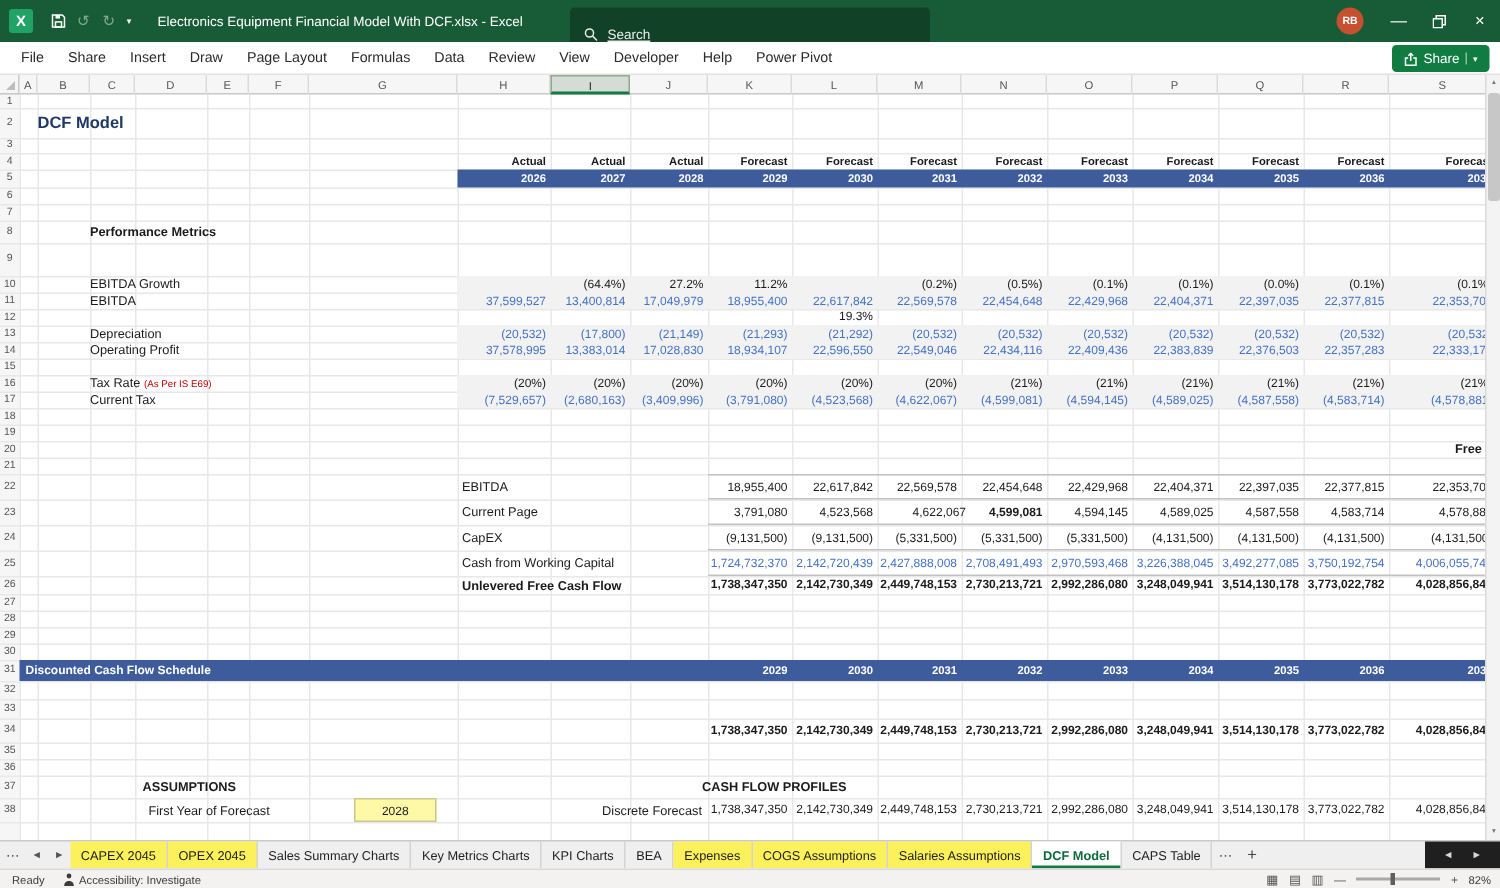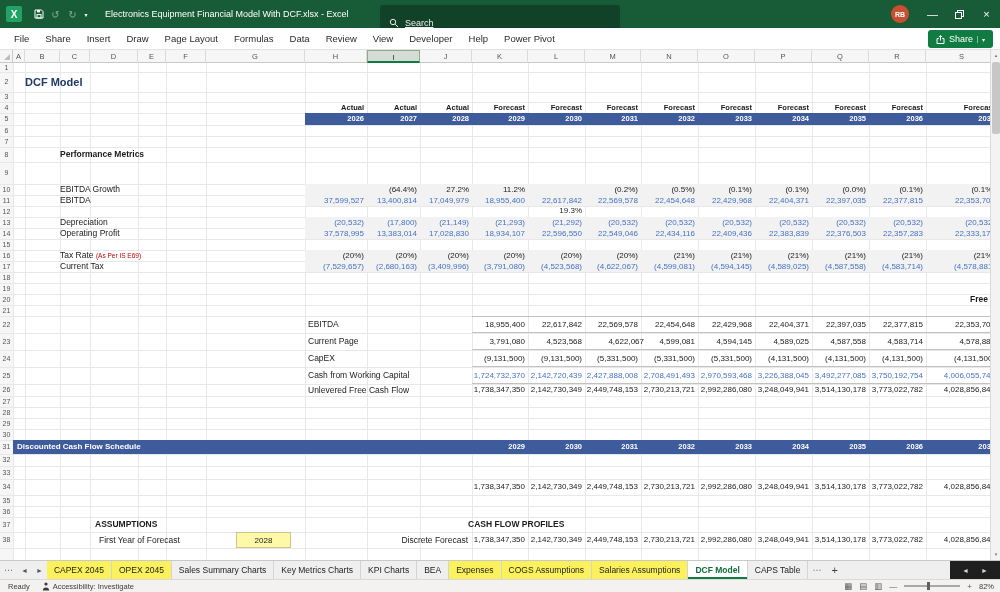--- a/index.html
+++ b/index.html
@@ -32,21 +32,21 @@
 #sheet{position:absolute;left:0;top:50px;width:1000px;height:510px;background:#fff;overflow:hidden;}
 #sheet > div{position:absolute;}
 .glv,.glh{background:#E8E8E8;}
 .gutter{background:#F6F6F6;}
 .band{background:var(--band);}
 .fill{background:#F2F2F2;}
 .tline{background:#C2C2C2;}
 .cell{font-size:8.5px;color:#1b1b1b;white-space:nowrap;overflow:hidden;}
 .num{font-size:8px;text-align:right;}
 .blue{color:var(--blue_text);}
-.bold{font-weight:400;}
+.bold{font-weight:700;}
 .phdr{font-size:7.5px;font-weight:700;}
 .ybandtxt{font-size:7.5px;font-weight:700;color:#fff;}
 .h1{font-weight:700;}
 .title{font-size:11px;font-weight:700;color:var(--title_text);}
 .bandlbl{font-size:8px;font-weight:700;color:#fff;}
 .note{font-size:6.5px;color:var(--note_red);}
 .r{text-align:right;}
 .yellowcell{background:var(--cell_yellow);border:1px solid #CBC68C;text-align:center;font-size:8px;}
 .headstrip{background:#F6F6F6;border-bottom:1px solid #C9C9C9;}
 .colhdr{font-size:7.5px;color:#555;text-align:center;line-height:13px;border-right:1px solid #DBDBDB;}
@@ -334,21 +334,21 @@
       <div class="cell num" style="left: 641px; top: 266px; width: 54px; height: 17px; line-height: 17px;">22,454,648</div>
       <div class="cell num" style="left: 698px; top: 266px; width: 54px; height: 17px; line-height: 17px;">22,429,968</div>
       <div class="cell num" style="left: 755px; top: 266px; width: 54px; height: 17px; line-height: 17px;">22,404,371</div>
       <div class="cell num" style="left: 812px; top: 266px; width: 54px; height: 17px; line-height: 17px;">22,397,035</div>
       <div class="cell num" style="left: 869px; top: 266px; width: 54px; height: 17px; line-height: 17px;">22,377,815</div>
       <div class="cell num" style="left: 926px; top: 266px; width: 69px; height: 17px; line-height: 17px;">22,353,708</div>
       <div class="cell lbl" style="left: 308px; top: 283px; width: 162px; height: 17px; line-height: 17px;">Current Page</div>
       <div class="cell num" style="left: 472px; top: 283px; width: 53px; height: 17px; line-height: 17px;">3,791,080</div>
       <div class="cell num" style="left: 528px; top: 283px; width: 54px; height: 17px; line-height: 17px;">4,523,568</div>
       <div class="cell num" style="left: 591px; top: 283px; width: 53px; height: 17px; line-height: 17px;">4,622,067</div>
-      <div class="cell num" style="left: 641px; top: 283px; width: 54px; height: 17px; line-height: 17px;">4,599,081</div>
+      <div class="cell num" style="left: 641px; top: 283px; width: 54px; height: 17px; line-height: 17px; font-weight: bold;">4,599,081</div>
       <div class="cell num" style="left: 698px; top: 283px; width: 54px; height: 17px; line-height: 17px;">4,594,145</div>
       <div class="cell num" style="left: 755px; top: 283px; width: 54px; height: 17px; line-height: 17px;">4,589,025</div>
       <div class="cell num" style="left: 812px; top: 283px; width: 54px; height: 17px; line-height: 17px;">4,587,558</div>
       <div class="cell num" style="left: 869px; top: 283px; width: 54px; height: 17px; line-height: 17px;">4,583,714</div>
       <div class="cell num" style="left: 926px; top: 283px; width: 69px; height: 17px; line-height: 17px;">4,578,881</div>
       <div class="cell lbl" style="left: 308px; top: 300px; width: 162px; height: 17px; line-height: 17px;">CapEX</div>
       <div class="cell num" style="left: 472px; top: 300px; width: 53px; height: 17px; line-height: 17px;">(9,131,500)</div>
       <div class="cell num" style="left: 528px; top: 300px; width: 54px; height: 17px; line-height: 17px;">(9,131,500)</div>
       <div class="cell num" style="left: 585px; top: 300px; width: 53px; height: 17px; line-height: 17px;">(5,331,500)</div>
       <div class="cell num" style="left: 641px; top: 300px; width: 54px; height: 17px; line-height: 17px;">(5,331,500)</div>

